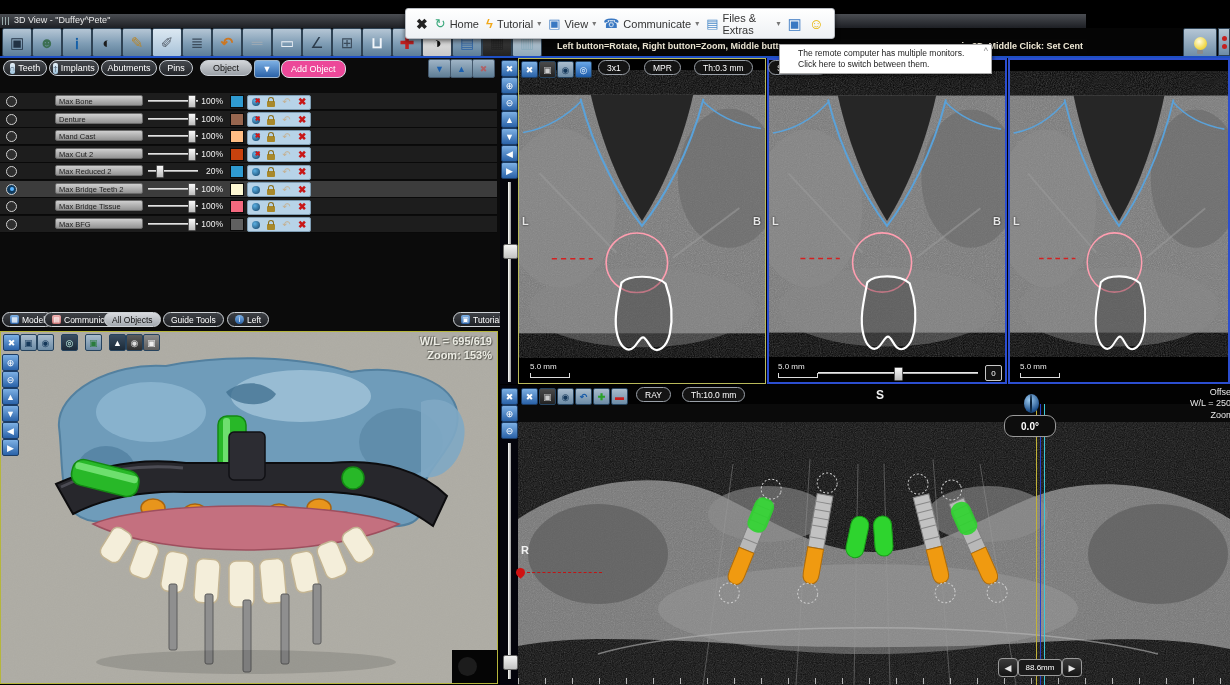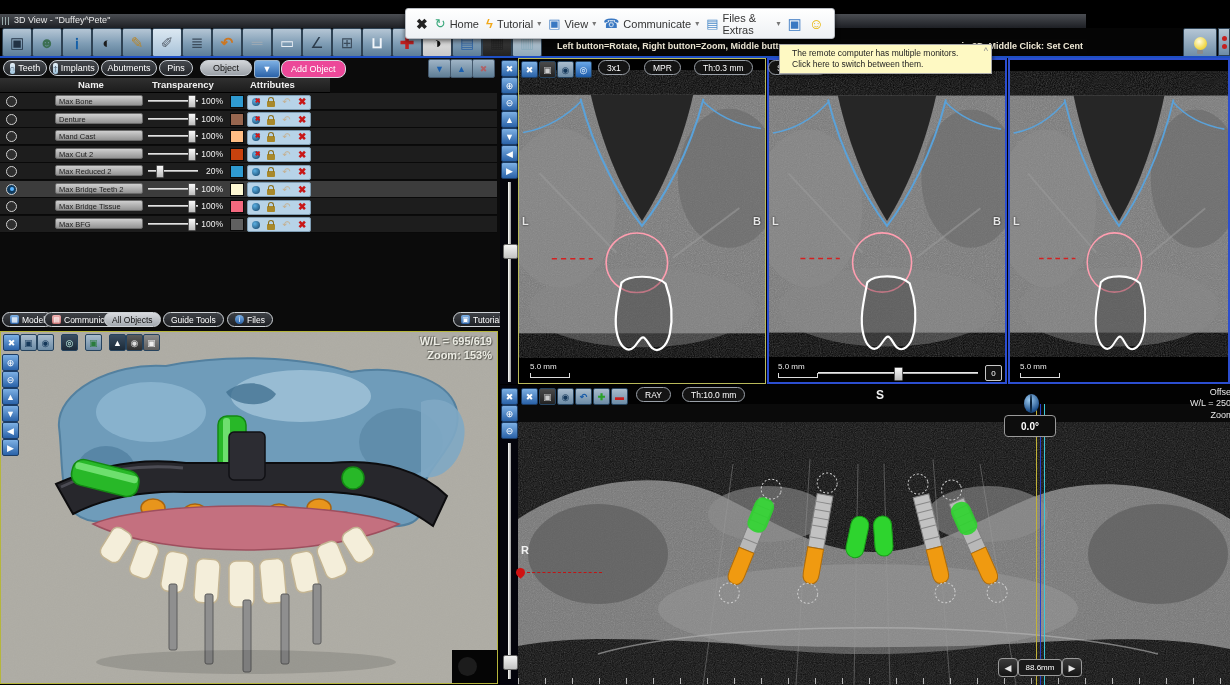--- a/index.html
+++ b/index.html
@@ -38,22 +38,22 @@
       border:1px solid #2e4254;display:flex;flex-direction:column;align-items:flex-start;justify-content:center;gap:3px;padding-left:3px;box-sizing:border-box;}
   .reddot{width:5px;height:5px;border-radius:50%;background:#c42020;}
   
   .tvtool{left:405px;top:8px;width:430px;height:31px;background:linear-gradient(#ffffff,#eef1f4);
       border:1px solid #b8bcc2;border-radius:3px;box-shadow:0 2px 5px rgba(0,0,0,.6);
       display:flex;align-items:center;gap:7px;padding:0 10px;box-sizing:border-box;z-index:40;}
   .tvtool .mi{display:flex;align-items:center;gap:4px;font-size:11px;color:#333;}
   .tvtool .glyph{font-size:13px;}
   .tvtool .caret{font-size:8px;color:#777;}
   .tvx{font-size:14px;color:#222;font-weight:bold;}
-  .tooltip{left:779px;top:44px;width:213px;height:30px;background:#fef9c3;border:1px solid #a8a8a8;
-      box-shadow:1px 2px 4px rgba(0,0,0,.5);z-index:50;padding:3px 14px 3px 12px;box-sizing:border-box;}
+  .tooltip{left:779px;top:44px;width:213px;height:30px;background:#ffffff;border:1px solid #a8a8a8;
+      box-shadow:1px 2px 4px rgba(0,0,0,.5);z-index:50;padding:3px 14px 3px 18px;box-sizing:border-box;}
   .tooltip .tt{font-size:8.5px;color:#222;line-height:1.3;display:block;}
   .tooltip .cl{position:absolute;right:3px;top:1px;font-size:9px;color:#888;}
   
   .lpanel{left:0;top:58px;width:500px;height:253px;background:#0b0b0b;}
   .otab{position:absolute;top:2px;height:16px;border:1px solid #c9ced4;border-radius:9px;
       background:linear-gradient(#45484e,#232529);color:#fff;font-size:9px;display:flex;
       align-items:center;justify-content:center;gap:3px;padding:0 6px;box-sizing:border-box;}
   .otab.sel{background:linear-gradient(#d2d5d9,#9ba1a8);color:#111;}
   .otab .ticon{display:inline-block;width:9px;height:11px;border-radius:2px;font-size:8px;line-height:11px;
       text-align:center;background:linear-gradient(#e8f2fa,#9cc2dc);color:#456;}
@@ -120,21 +120,21 @@
       border-left:1px solid #ddd;border-right:1px solid #ddd;border-bottom:1px solid #ddd;}
   .hslider{position:absolute;height:2px;background:linear-gradient(#fff,#999);}
   .hshandle{position:absolute;top:-5px;width:7px;height:12px;border:1px solid #555;border-radius:1px;
       background:linear-gradient(#fafafa,#bdbdbd);}
   .zerobox{position:absolute;width:15px;height:14px;border:1px solid #c8c8c8;border-radius:2px;background:#111;
       color:#fff;font-size:8px;display:flex;align-items:center;justify-content:center;}
   
   .pano{left:518px;top:385px;width:712px;height:300px;background:#020202;}
   .slbl{position:absolute;font-size:12px;font-weight:bold;color:#f0f0f0;}
   .anglebox{position:absolute;left:1004px;top:415px;width:50px;height:20px;background:#0d0d0d;
-      border:1px solid #9a9a9a;border-radius:4px;color:#fff;font-size:10px;font-weight:bold;
+      border:1px solid #9a9a9a;border-radius:9px;color:#fff;font-size:10px;font-weight:bold;
       display:flex;align-items:center;justify-content:center;z-index:6;}
   .sphere{position:absolute;left:1024px;top:394px;width:15px;height:19px;border-radius:50%;
       background:radial-gradient(circle at 38% 32%,#9ecdf2,#1d4f8a 70%,#0c2a50);z-index:6;}
   .sphere::after{content:"";position:absolute;left:6px;top:0;width:2px;height:19px;background:#0a2038;border-radius:50%;}
   .offtxt{position:absolute;right:-6px;top:387px;text-align:right;font-size:9px;color:#e8e8e8;line-height:1.25;z-index:6;}
   .navbtn{position:absolute;width:18px;height:17px;border:1px solid #9a9a9a;border-radius:4px;
       background:linear-gradient(#3c3c3c,#141414);color:#e8e8e8;font-size:9px;display:flex;
       align-items:center;justify-content:center;z-index:7;}
   .distbox{position:absolute;width:42px;height:15px;border:1px solid #9a9a9a;border-radius:3px;background:#1a1a1a;
       color:#fff;font-size:8px;display:flex;align-items:center;justify-content:center;z-index:7;}
@@ -277,25 +277,20 @@
     <div class="mini" style="left:428px">
         <span>▼</span>
       </div>
     <div class="mini" style="left:450px">
         <span>▲</span>
       </div>
     <div class="mini" style="left:472px;color:#b04848">
         <span style="color:#c05050;opacity:.75">✖</span>
       </div>
 
-    <div class="thead">
-      <span style="left:78px">Name</span>
-      <span style="left:152px">Transparency</span>
-      <span style="left:250px">Attributes</span>
-    </div>
 
     <div class="orow" style="top:35px">
       <span class="radio"></span>
       <span class="ncap">Max Bone</span>
       <span class="strack">
           <span class="shandle" style="left:40px"></span>
         </span>
       <span class="pct">100%</span>
       <span class="swatch" style="background:#2f9ad0"></span>
       <span class="astrip">
@@ -438,21 +433,21 @@
       <span>Communicate</span>
       </div>
     <div class="btab sel" style="left:104px">
       <span>All Objects</span>
       </div>
     <div class="btab" style="left:163px">
       <span>Guide Tools</span>
       </div>
     <div class="btab" style="left:227px">
       <span class="bticon" style="border-radius:50%">ℹ</span>
-      <span>Files</span>
+      <span>Left</span>
       </div>
     <div class="btab" style="left:453px">
       <span class="bticon">▣</span>
       <span>Tutorial</span>
       </div>
   </div>
 
   <div class="abs v3d">
     <svg width="496" height="351" viewBox="0 0 496 351" style="position:absolute;left:0;top:0">
       <rect x="0" y="0" width="496" height="351" fill="#aeaca4"></rect>

